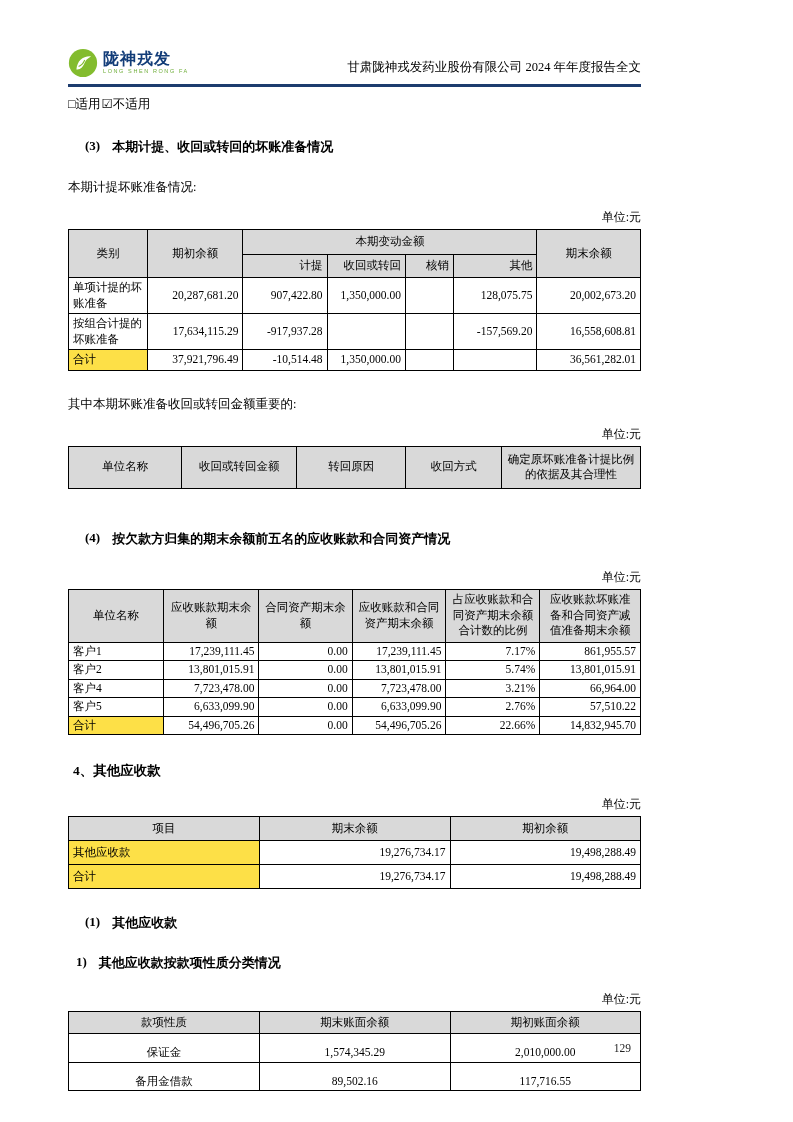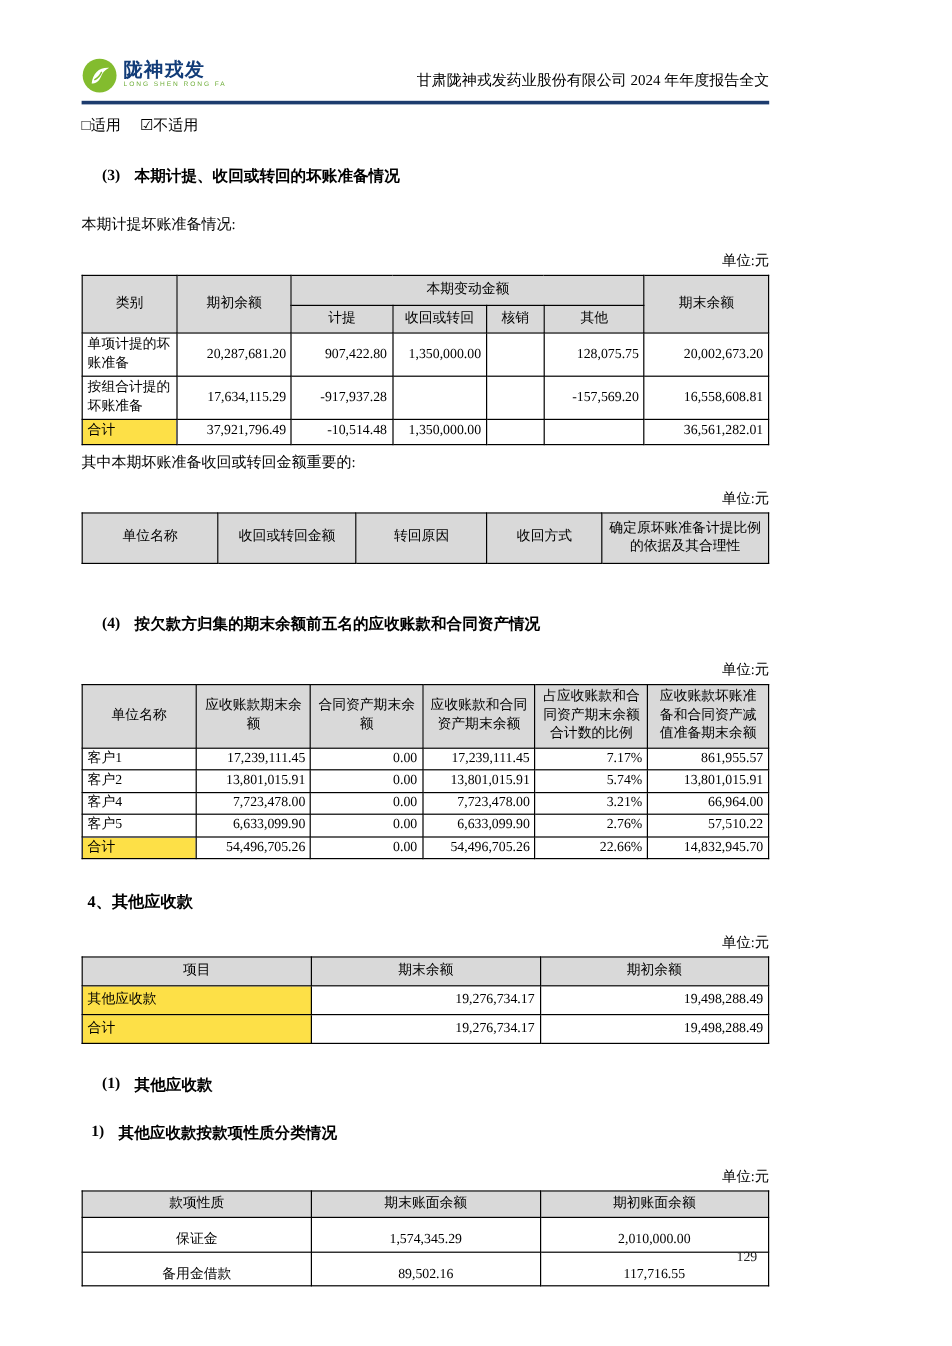--- a/index.html
+++ b/index.html
@@ -14,40 +14,40 @@
        border-bottom:3px solid #1d3c6e;padding-bottom:6px;}
   .logo{display:flex;align-items:center;gap:5px;}
   .logo-mark{width:30px;height:30px;display:block;}
   .logo-text{display:flex;flex-direction:column;line-height:1;}
   .logo-cn{font-size:16px;font-weight:bold;color:#123c78;letter-spacing:1px;
            font-family:"Liberation Sans","DejaVu Sans",sans-serif;}
   .logo-en{font-size:5.5px;color:#6fae3a;letter-spacing:1.6px;margin-top:2px;
            font-family:"Liberation Sans","DejaVu Sans",sans-serif;}
   .doc-title{font-size:12.5px;padding-bottom:2px;}
   
-  .applicability{margin-top:9px;font-size:12.5px;display:flex;gap:16px;}
+  .applicability{margin-top:9px;font-size:12.5px;display:flex;gap:1px;}
   .h-sec{font-size:13px;font-weight:bold;margin:0;display:flex;gap:12px;}
   .h-sec3{margin:25px 0 0 17px;}
   .h-sec4{margin:41px 0 0 17px;}
   .h-other{margin:27px 0 0 5px;font-size:13.5px;}
   .h-other1{margin:25px 0 0 17px;}
   .h-other1-1{margin:22px 0 0 8px;}
   .body-text{font-size:12.5px;margin:23px 0 0 0;}
   .unit{text-align:right;font-size:12px;margin:13px 0 3px 0;}
   .unit-tight{margin-top:21px;}
   
   table.tbl{width:100%;border-collapse:collapse;table-layout:fixed;font-size:11.5px;}
   .tbl th,.tbl td{border:1px solid #000;padding:2px 4px;vertical-align:middle;
                   font-weight:normal;overflow:hidden;word-break:break-all;line-height:1.35;}
   .tbl th{background:#d9d9d9;text-align:center;}
   .lbl{text-align:left;}
   .num{text-align:right;}
   .gray{background:#fde047;}
   .t1 thead tr.hr1 th{height:20px;}
-  .t1 thead tr.hr2 th{height:18px;}
+  .t1 thead tr.hr2 th{height:18px;text-align:right;}
   .t1 tbody tr.r2{height:31px;}
   .t1 tbody tr.r1{height:19px;}
   .t2 th{height:37px;}
   .t3{font-size:10.5px;}
   .t3 thead th{height:48px;}
   .t3 tbody tr{height:13px;}
   .t3 tbody td{padding-top:1px;padding-bottom:1px;}
   .t4 th{height:19px;}
   .t4 td{height:19px;}
   .t5 th{height:17px;}
@@ -136,21 +136,21 @@
         <td class="num">37,921,796.49</td>
         <td class="num">-10,514.48</td>
         <td class="num">1,350,000.00</td>
         <td class="num"></td>
         <td class="num"></td>
         <td class="num">36,561,282.01</td>
       </tr>
     </tbody>
   </table>
 
-  <p class="body-text" style="margin-top:6px;">其中本期坏账准备收回或转回金额重要的:</p>
+  <p class="body-text" style="margin-top:25px;">其中本期坏账准备收回或转回金额重要的:</p>
   <div class="unit">单位:元</div>
 
   <table class="tbl t2">
     <colgroup>
       <col style="width:19.8%">
         <col style="width:20.1%">
         <col style="width:19.1%">
       <col style="width:16.7%">
         <col style="width:24.3%">
     </colgroup>

